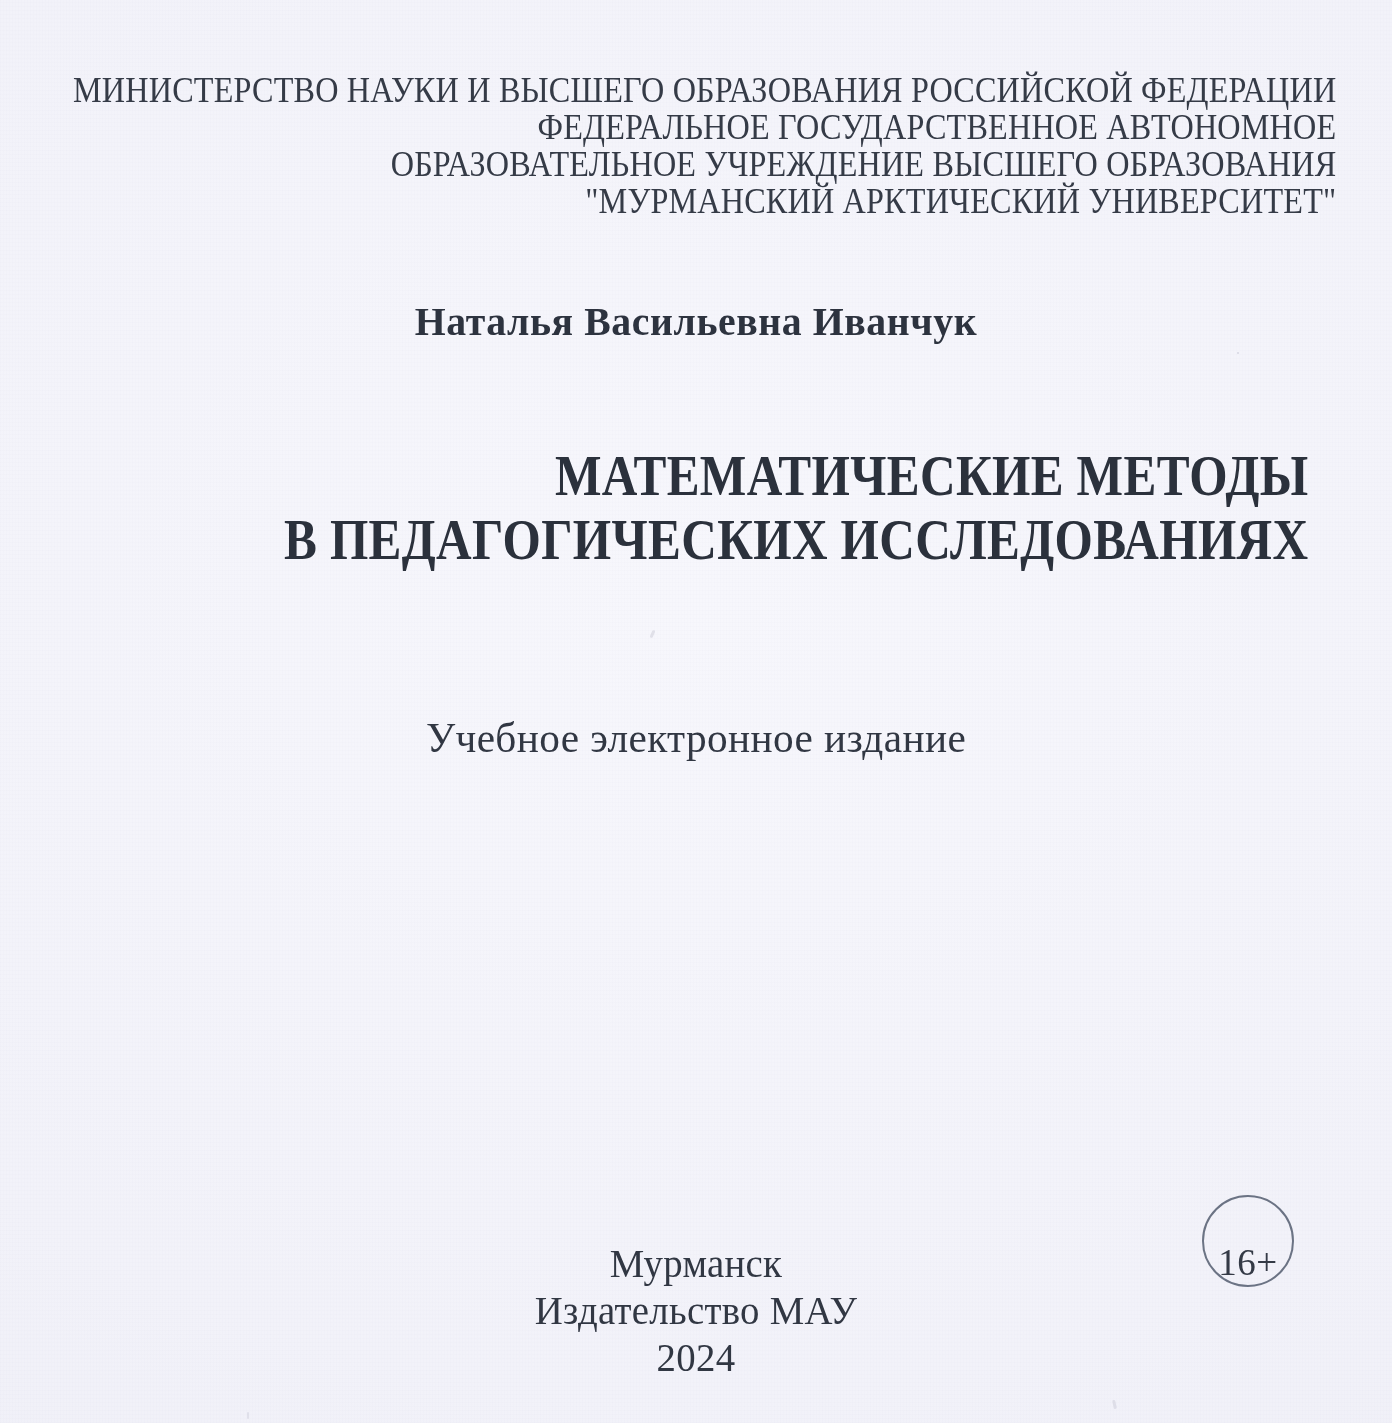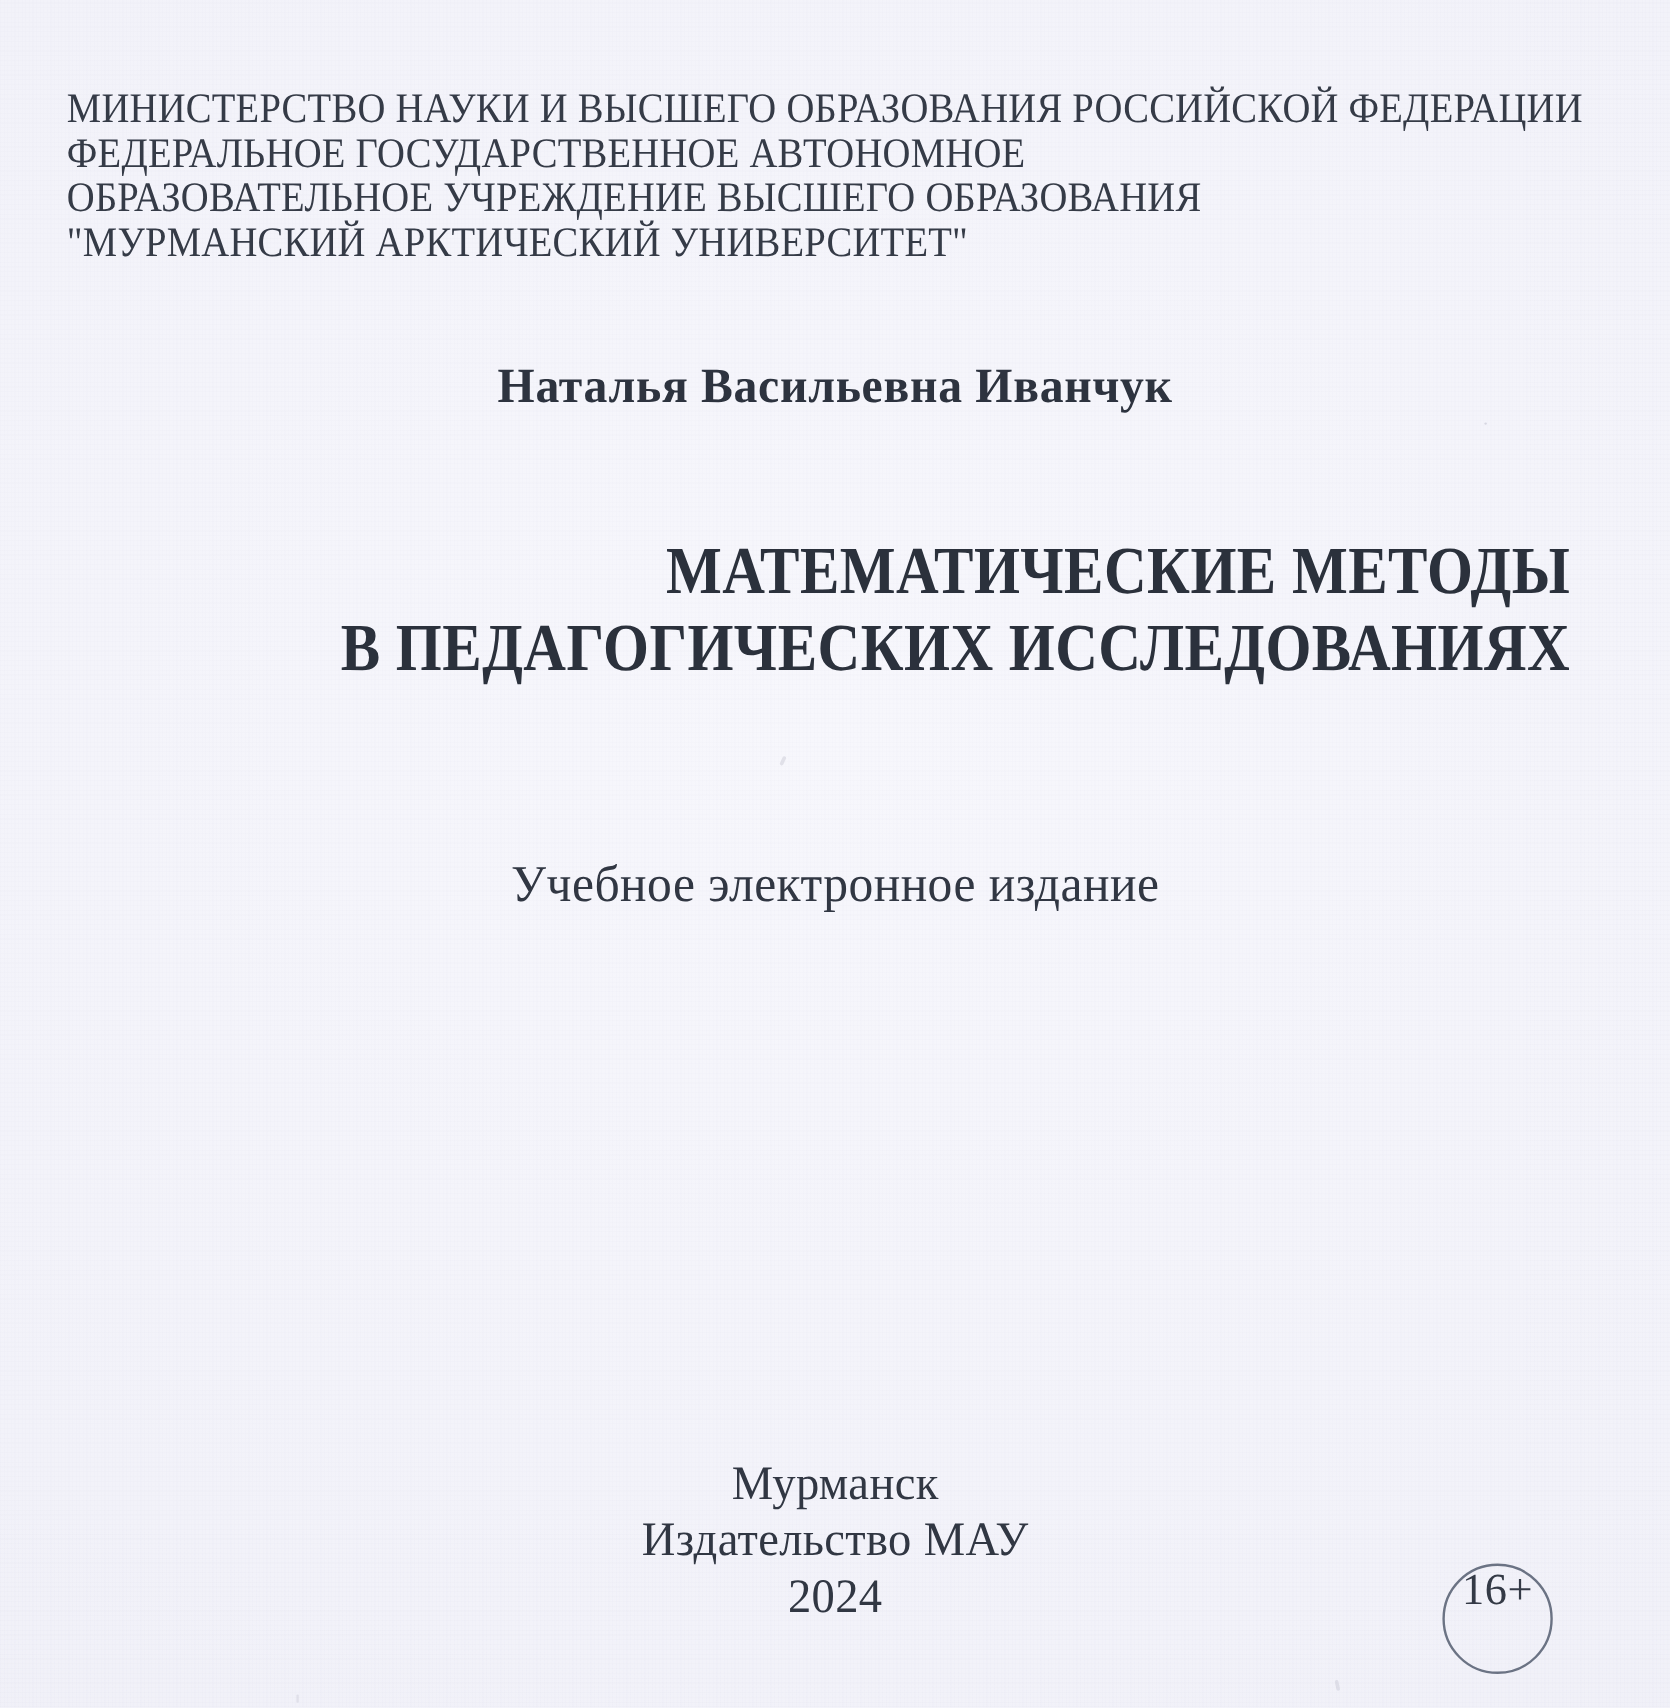--- a/index.html
+++ b/index.html
@@ -48,21 +48,21 @@
     inset: 0;
     z-index: 3;
   }
 
   
   .org-header {
     position: absolute;
     top: 72px;
     left: 0;
     right: 0;
-    text-align: left;
+    text-align: right;
   }
 
   .org-line {
     font-family: "Liberation Serif", "DejaVu Serif", serif;
     font-size: 35px;
     line-height: 37px;
     font-weight: 400;
     letter-spacing: .2px;
     color: #353b47;
     transform: scaleX(.92);
@@ -112,46 +112,46 @@
     font-size: 43px;
     font-weight: 400;
     letter-spacing: .4px;
     color: #313743;
     transform: scaleX(.96);
   }
 
   
   .imprint {
     position: absolute;
-    top: 1212px;
+    top: 1240px;
     left: 0;
     right: 0;
     text-align: center;
   }
 
   .imprint-line {
     font-size: 40px;
     line-height: 47px;
     font-weight: 400;
     letter-spacing: .3px;
     color: #313743;
     transform: scaleX(.97);
   }
 
   
   .age-badge {
     position: absolute;
     left: 1202px;
-    top: 1303px;
+    top: 1195px;
     width: 92px;
     height: 92px;
     border: 2px solid #6b7384;
     border-radius: 50%;
     display: flex;
-    align-items: flex-start;
+    align-items: flex-end;
     justify-content: center;
     box-sizing: border-box;
   }
 
   .age-badge-text {
     font-size: 37px;
     font-weight: 400;
     color: #343a46;
     letter-spacing: .5px;
     transform: translateY(-1px);

